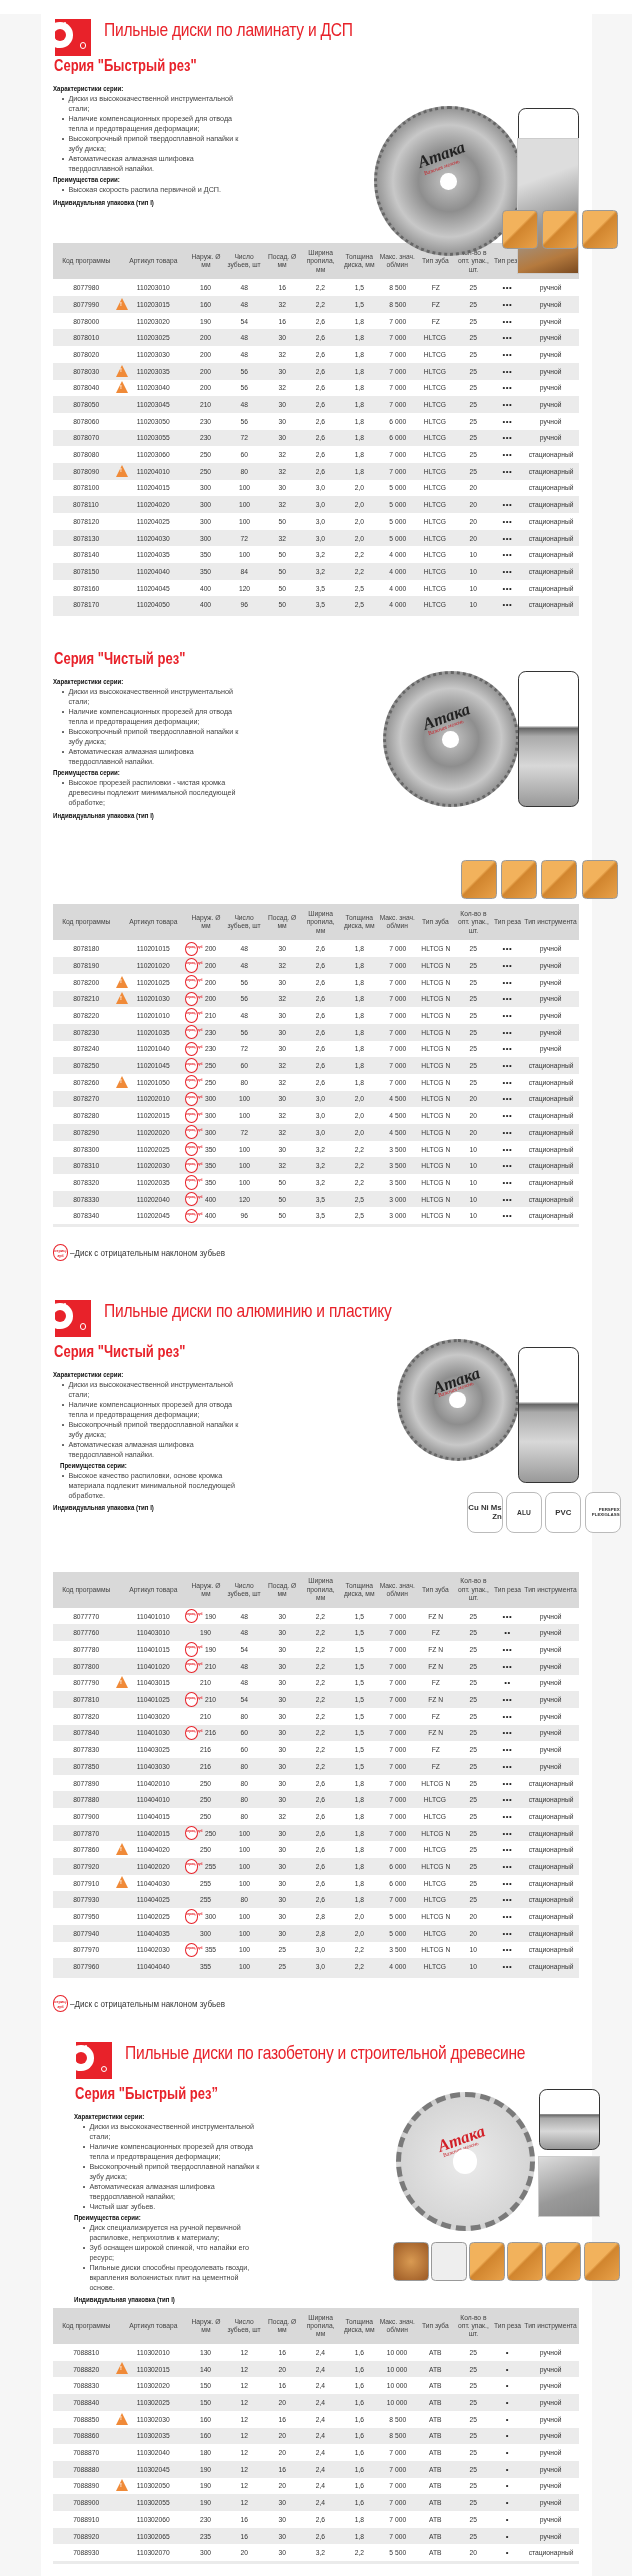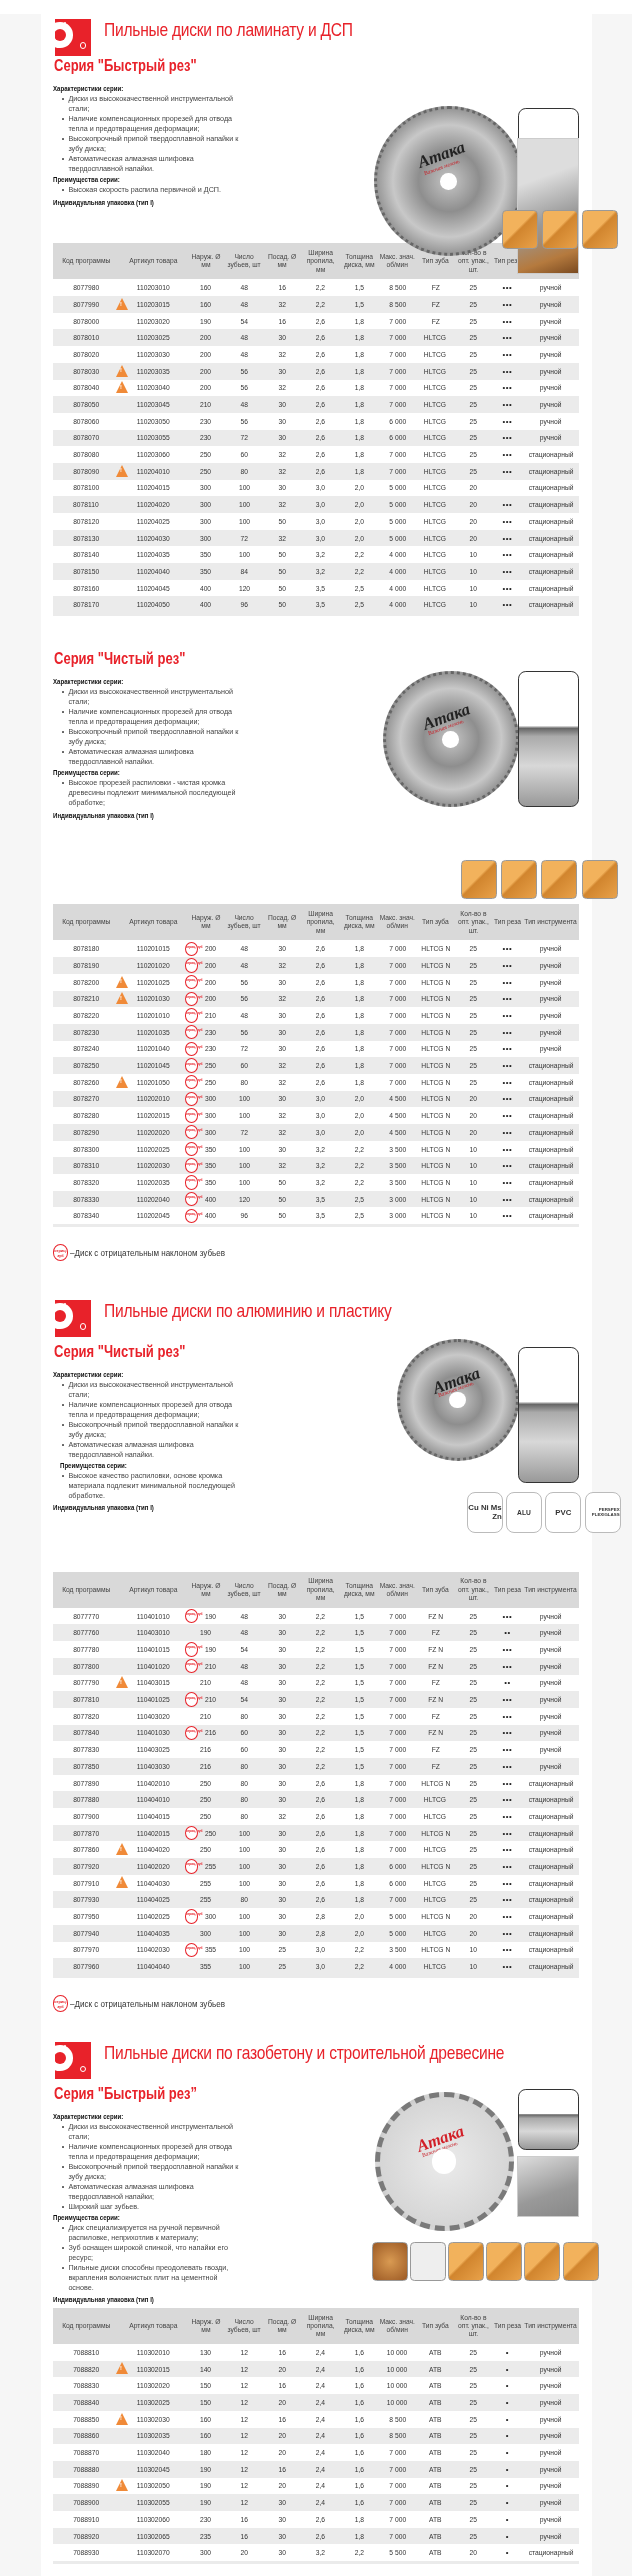--- a/index.html
+++ b/index.html
@@ -1141,38 +1141,38 @@
           <td></td>
         </tr>
       </tbody>
   </table>
 
   <div class="legend">
     <div class="neg-static">отриц. зуб</div>
     <span>–Диск с отрицательным наклоном зубьев</span>
   </div>
 
-  <div class="section" style="margin-top:30.5px; height:266px;">
+  <div class="section" style="margin-top:30.5px; height:266px;margin-left:21px;">
     <div class="cat-header">
       <div class="cat-logo">
           <div class="saw"></div>
           <div class="dot"></div>
           <div class="ring"></div>
         </div>
       <div class="cat-title">Пильные диски по газобетону и строительной древесине</div>
     </div>
     <div class="series-title">Серия "Быстрый рез”</div>
     <div class="desc">
       <h4>Характеристики серии:</h4>
       <ul>
         <li>Диски из высококачественной инструментальной стали;</li>
         <li>Наличие компенсационных прорезей для отвода тепла и предотвращения деформации;</li>
         <li>Высокопрочный припой твердосплавной напайки к зубу диска;</li>
         <li>Автоматическая алмазная шлифовка твердосплавной напайки;</li>
-        <li>Широкий шаг зубьев.</li>
+        <li>Чистый шаг зубьев.</li>
       </ul>
       <h4>Преимущества серии:</h4>
       <ul>
         <li>Диск специализируется на ручной первичной распиловке, неприхотлив к материалу;</li>
         <li>Зуб оснащен широкой спинкой, что напайки его ресурс;</li>
         <li>Пильные диски способны преодолевать гвозди, вкрапления волокнистых плит на цементной основе.</li>
       </ul>
       <div class="pack">Индивидуальная упаковка (тип I)</div>
     </div>
     <div class="disk concrete" style="left:322px; top:50px; width:139px; height:139px;">

